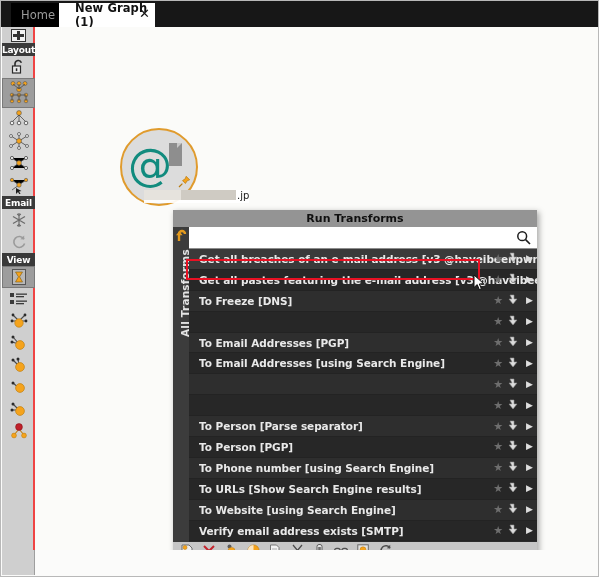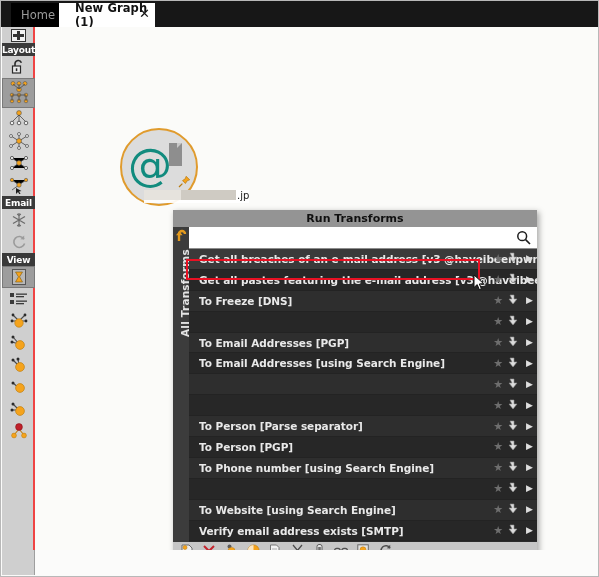--- a/index.html
+++ b/index.html
@@ -638,20 +638,21 @@
             <span>
               <svg width="13" height="13" viewBox="0 0 13 13">
                   <path d="M2 2 h4 v4 h3 l-4 5 -4 -5 h3 z" fill="#dcdcdc" stroke="#8a8a8a" stroke-width=".6"></path>
                 </svg>
             </span>
             <span class="play">▶</span>
           </div>
         </div>
 
         <div class="row">
+          <div class="rowlabel">To URLs [Show Search Engine results]</div>
           <div class="rowicons">
             <span class="star">★</span>
             <span>
               <svg width="13" height="13" viewBox="0 0 13 13">
                   <path d="M2 2 h4 v4 h3 l-4 5 -4 -5 h3 z" fill="#dcdcdc" stroke="#8a8a8a" stroke-width=".6"></path>
                 </svg>
             </span>
             <span class="play">▶</span>
           </div>
         </div>

